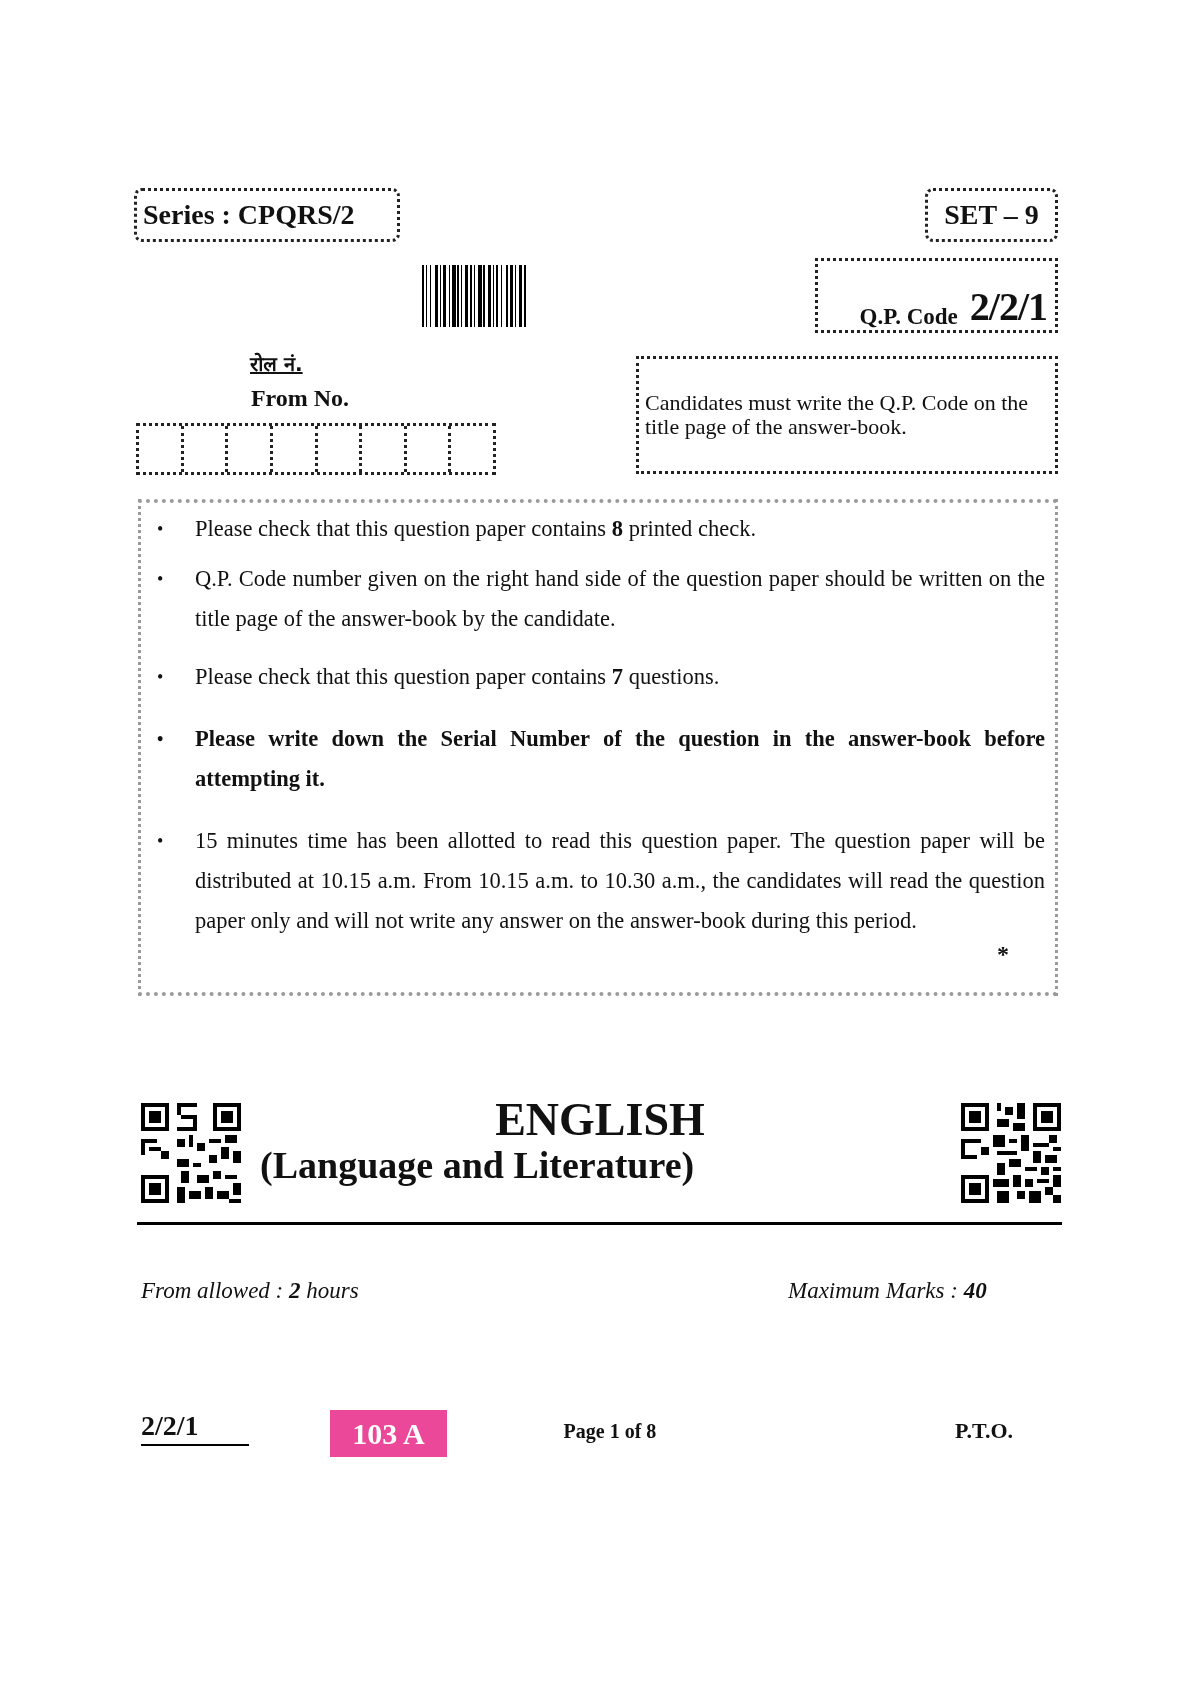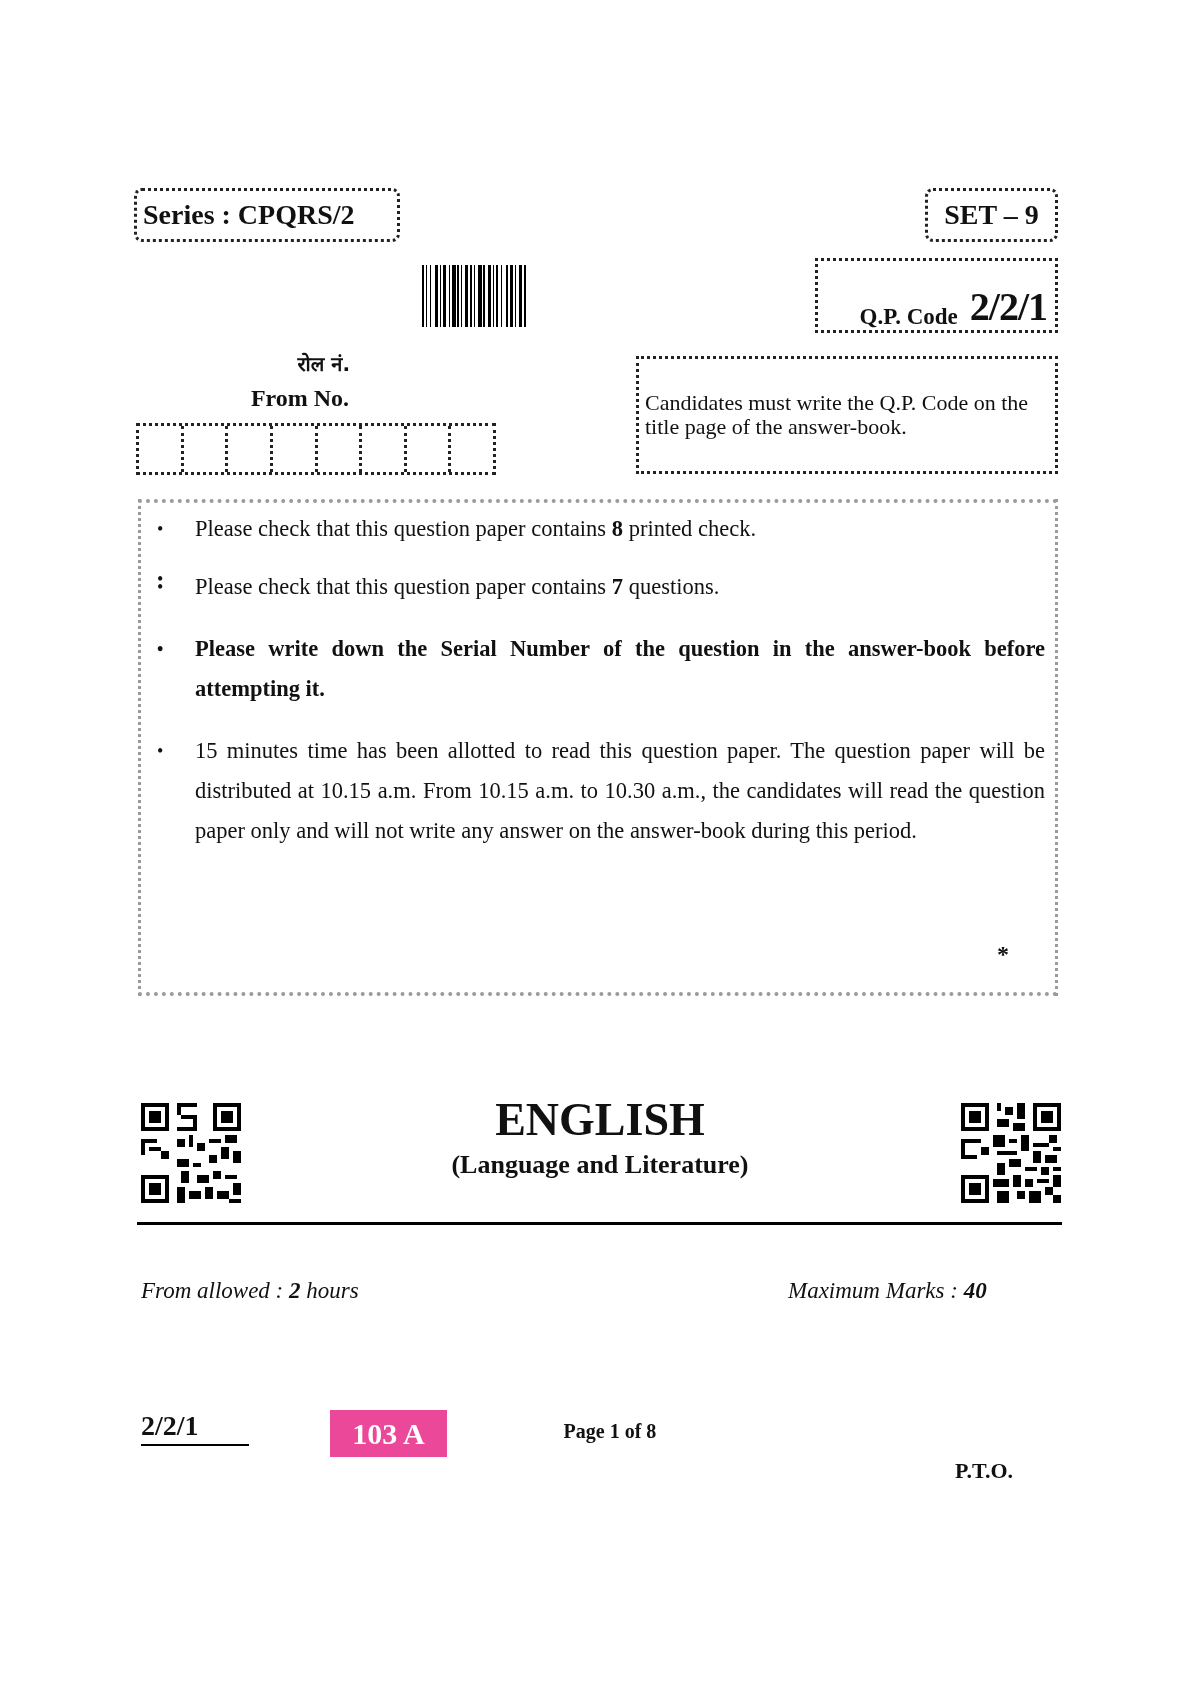--- a/index.html
+++ b/index.html
@@ -38,22 +38,22 @@
 
     
     .barcode {
       left: 422px; top: 265px; width: 168px; height: 62px;
       display: flex; align-items: stretch;
     }
     .barcode span { display: block; background: #000; height: 100%; }
 
     
     .roll-hindi {
-      left: 250px; top: 350px; width: 100px; text-align: right;
-      font-family: "DejaVu Sans", sans-serif; font-weight: bold; font-size: 20px;
+      left: 250px; top: 350px; width: 100px; text-align: left;
+      font-family: "DejaVu Sans", sans-serif; font-weight: bold; font-size: 20px; text-decoration: underline;
     }
     .roll-label {
       left: 220px; top: 385px; width: 160px; text-align: center;
       font-family: "Liberation Serif", serif; font-weight: bold; font-size: 24px;
     }
     .roll-boxes {
       left: 136px; top: 423px; width: 360px; height: 52px;
       display: flex; border: 3px dotted #222;
     }
     .roll-cell { flex: 1; border-right: 3px dotted #222; }
@@ -91,22 +91,22 @@
     .qr { width: 100px; height: 100px; }
     .qr-left { left: 141px; top: 1103px; }
     .qr-right { left: 961px; top: 1103px; }
 
     
     .title-main {
       left: 300px; top: 1098px; width: 600px; text-align: center;
       font-family: "Liberation Serif", serif; font-weight: bold; font-size: 46px; line-height: 44px;
     }
     .title-sub {
-      left: 260px; top: 1142px; width: 680px; text-align: center;
-      font-family: "Liberation Serif", serif; font-weight: bold; font-size: 26px; line-height: 46px;
+      left: 260px; top: 1142px; width: 680px; text-align: left;
+      font-family: "Liberation Serif", serif; font-weight: bold; font-size: 38px; line-height: 46px;
     }
     .title-rule {
       left: 137px; top: 1222px; width: 925px; height: 3px; background: #000;
     }
 
     
     .time-allowed {
       left: 141px; top: 1278px;
       font-family: "Liberation Serif", serif; font-style: italic; font-size: 23px;
     }
@@ -127,21 +127,21 @@
       background: #ec4899; color: #fff;
       display: flex; align-items: center; justify-content: center;
       font-family: "Liberation Serif", serif; font-weight: bold; font-size: 30px;
     }
     .footer-page {
       left: 550px; top: 1420px; width: 120px; text-align: center;
       font-family: "Liberation Serif", serif; font-weight: bold; font-size: 20px;
     }
     .footer-pto {
       left: 955px; top: 1418px;
-      font-family: "Liberation Serif", serif; font-weight: bold; font-size: 22px; margin-top: 40px;
+      font-family: "Liberation Serif", serif; font-weight: bold; font-size: 22px;
     }
   </style>
 </head>
 <body>
 
 <div class="abs series-box">
   <span>Series : CPQRS/2</span>
 </div>
 
 <div class="abs set-box">
@@ -222,20 +222,21 @@
   <span>Candidates must write the Q.P. Code on the title page of the answer-book.</span>
 </div>
 
 <div class="abs instr-box">
   <div class="instr-item" style="margin-top:0;">
     <span class="bullet">•</span>
     <span>Please check that this question paper contains </span><b>8</b><span> printed check.</span>
   </div>
   <div class="instr-item" style="margin-top:10px;">
     <span class="bullet">•</span>
+    <span>Q.P. Code number given on the right hand side of the question paper should be written on the title page of the answer-book by the candidate.</span>
   </div>
   <div class="instr-item" style="margin-top:18px;">
     <span class="bullet">•</span>
     <span>Please check that this question paper contains </span><b>7</b><span> questions.</span>
   </div>
   <div class="instr-item bold" style="margin-top:22px;">
     <span class="bullet">•</span>
     <span>Please write down the Serial Number of the question in the answer-book before attempting it.</span>
   </div>
   <div class="instr-item" style="margin-top:22px;">

